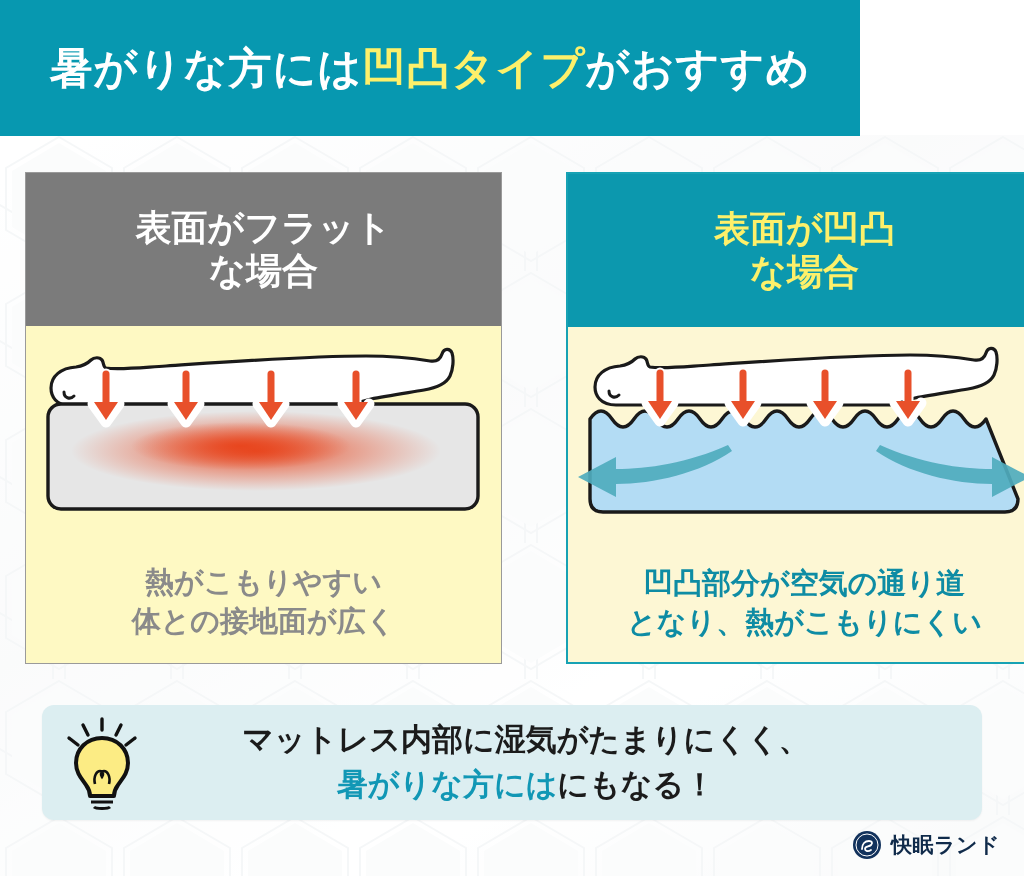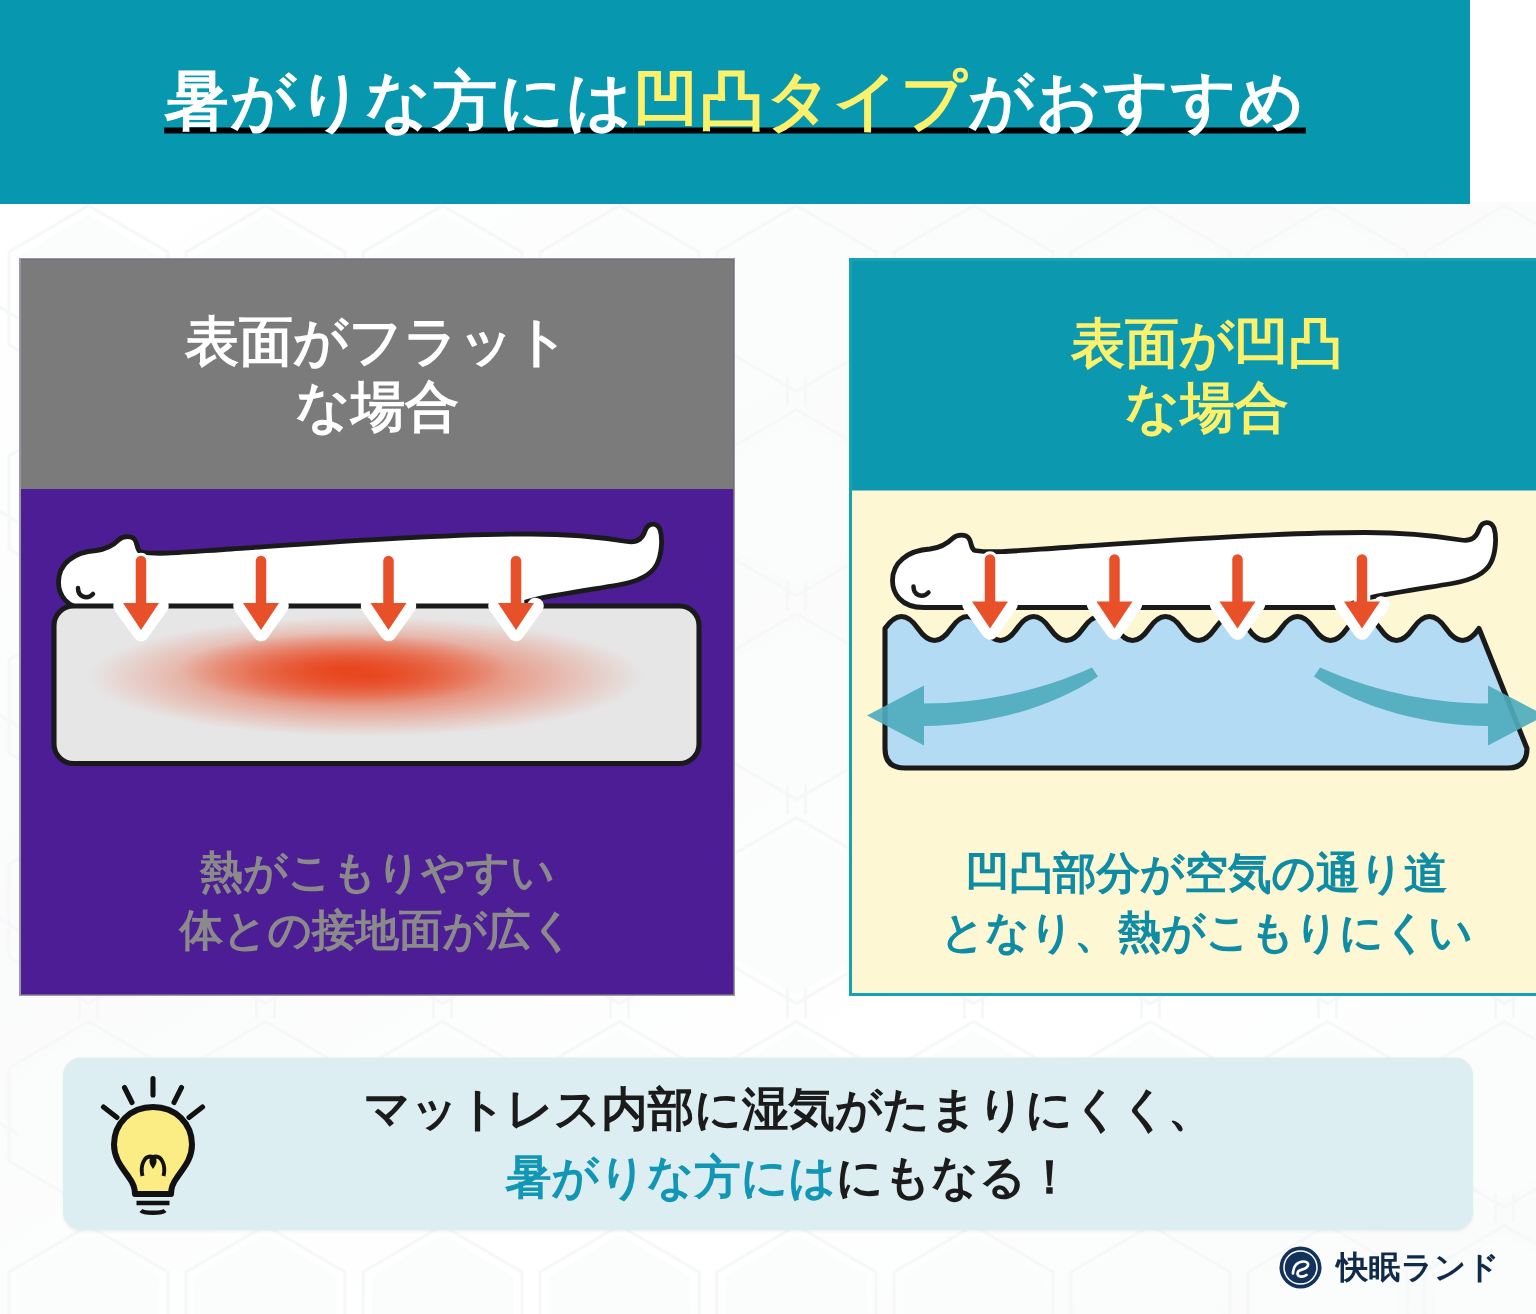--- a/index.html
+++ b/index.html
@@ -14,32 +14,32 @@
   .bg-hex{
     position:absolute;left:0;top:135px;width:1024px;height:741px;
     background:
       linear-gradient(150deg,#ffffff 0%,#f4f6f7 40%,#ffffff 70%,#f1f4f5 100%);
     overflow:hidden;
   }
   .bg-hex svg{position:absolute;left:0;top:0;}
 
   
   .header{
-    position:absolute;left:0;top:0;width:980px;height:136px;
-    background:#0798b0;display:flex;align-items:center;justify-content:center;text-decoration:underline;
+    position:absolute;left:0;top:0;width:860px;height:136px;
+    background:#0798b0;display:flex;align-items:center;justify-content:center;
   }
   .header-title{
     font-size:43px;font-weight:bold;color:#ffffff;letter-spacing:1px;
     white-space:nowrap;line-height:1;
   }
   .header-title .hl{color:#fdf06a;}
 
   
   .panel{position:absolute;top:172px;width:477px;height:492px;box-sizing:border-box;}
-  .panel-left{left:13px;border:1px solid #9a9a9a;background:#4c1d95;}
+  .panel-left{left:25px;border:1px solid #9a9a9a;background:#fef9c3;}
   .panel-right{left:519px;border:2px solid #17a2b4;background:#fdf7d4;margin-left:47px;}
 
   .panel-head{
     height:153px;display:flex;align-items:center;justify-content:center;
     text-align:center;font-weight:bold;line-height:1.18;
   }
   .panel-head-left{background:#7b7b7b;color:#ffffff;font-size:36px;}
   .panel-head-right{background:#0c98ae;color:#fdf06a;font-size:36px;}
 
   .panel-body{position:relative;height:337px;}

